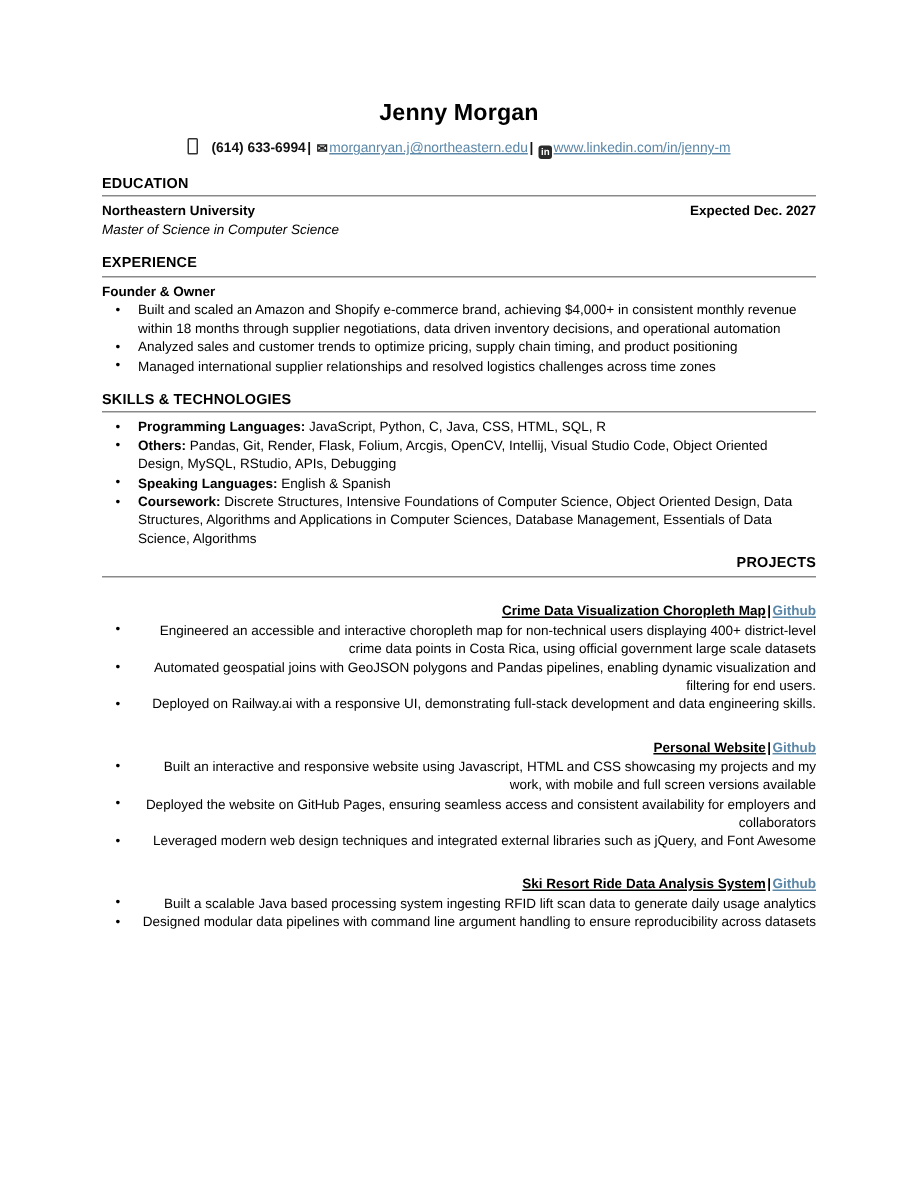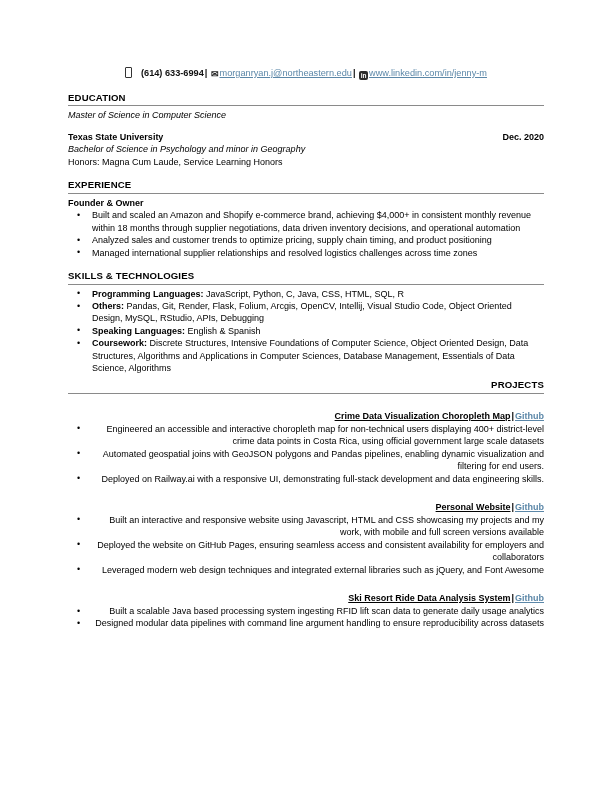--- a/index.html
+++ b/index.html
@@ -188,44 +188,41 @@
     text-decoration: underline;
     font-weight: bold;
   }
 </style>
 </head>
 <body>
 
 <div class="page">
 
   <div>
+    <div class="name">Jenny Morgan</div>
 
     <div class="contact">
       <span class="ico ico-phone"></span><span>(614) 633-6994</span><span class="sep">|</span>
       <span class="ico ico-mail">✉</span><a class="lnk" href="#">morganryan.j@northeastern.edu</a><span class="sep">|</span>
       <span class="ico ico-linkedin">in</span><a class="lnk" href="#">www.linkedin.com/in/jenny-m</a>
     </div>
 
   </div>
 
   <div class="section">
     <div class="section-title">EDUCATION</div>
 
     <div class="entry">
+      <div class="row">
+        <span class="org">Northeastern University</span>
+        <span class="date">Expected Dec. 2027</span>
+      </div>
       <div class="degree">Master of Science in Computer Science</div>
     </div>
 
-    <div class="entry gap">
-      <div class="row">
-        <span class="org">Texas State University</span>
-        <span class="date">Dec. 2020</span>
-      </div>
-      <div class="degree">Bachelor of Science in Psychology and minor in Geography</div>
-      <div class="plain">Honors: Magna Cum Laude, Service Learning Honors</div>
-    </div>
   </div>
 
   <div class="section">
     <div class="section-title">EXPERIENCE</div>
 
     <div class="entry">
       <div class="role">Founder &amp; Owner</div>
       <ul class="bullets">
         <li>Built and scaled an Amazon and Shopify e-commerce brand, achieving $4,000+ in consistent monthly revenue within 18 months through supplier negotiations, data driven inventory decisions, and operational automation</li>
         <li>Analyzed sales and customer trends to optimize pricing, supply chain timing, and product positioning</li>

